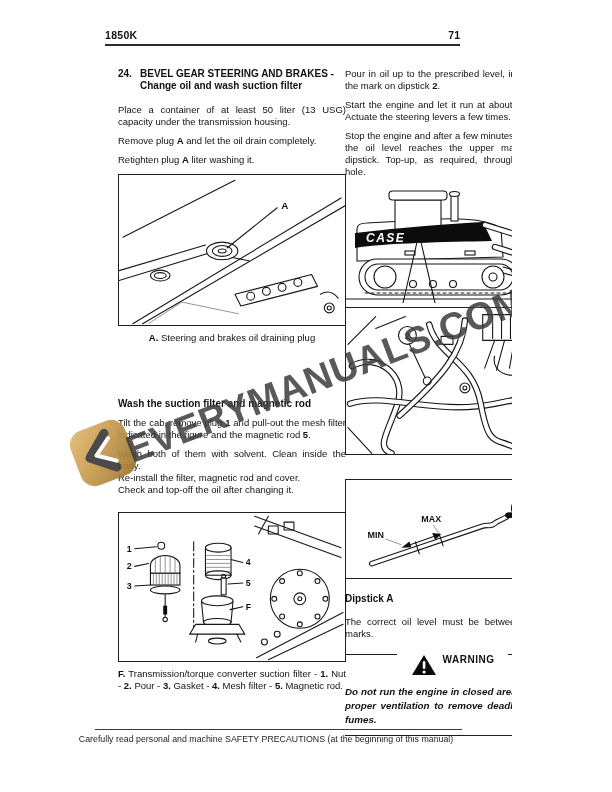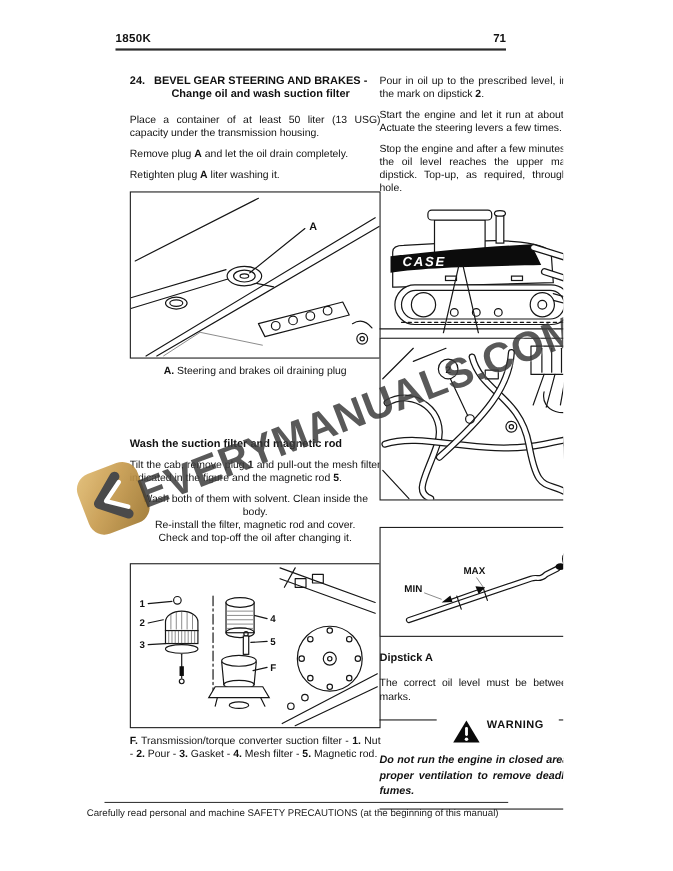--- a/index.html
+++ b/index.html
@@ -15,21 +15,21 @@
   .ftr-note  { position:absolute; left:60px; right:40px; top:734px; font-size:8.8px; text-align:center; color:#1c1c1c; }
 
   
   .col-l { position:absolute; left:118px; top:68px; width:228px; }
   .col-r { position:absolute; left:345px; top:68px; width:215px; }
 
   .sec-title { font-size:10px; font-weight:bold; line-height:12px; margin:0 0 12px 0; display:flex; }
   .sec-num   { width:22px; flex:0 0 22px; }
   h3 { font-size:10px; font-weight:bold; margin:0 0 7px 0; line-height:12px; }
   p  { font-size:9.5px; line-height:12px; margin:0 0 7px 0; text-align:justify; }
-  .sentence { display:block;text-align:center; }
+  .sentence { display:block; }
   .figbox { border:1.2px solid #1f1f1f; background:#fff; }
   .cap { font-size:9.5px; line-height:12px; text-align:justify; margin:6px 0 0 0; }
   .cap-center { text-align:center; }
   b { font-weight:bold; }
 
   .fig-a { height:150px; margin-top:8px; }
   .cap-a { margin-bottom:54px; }
   .wash-block p:last-of-type { margin-bottom:16px; }
   .fig-f { height:148px; }
 

